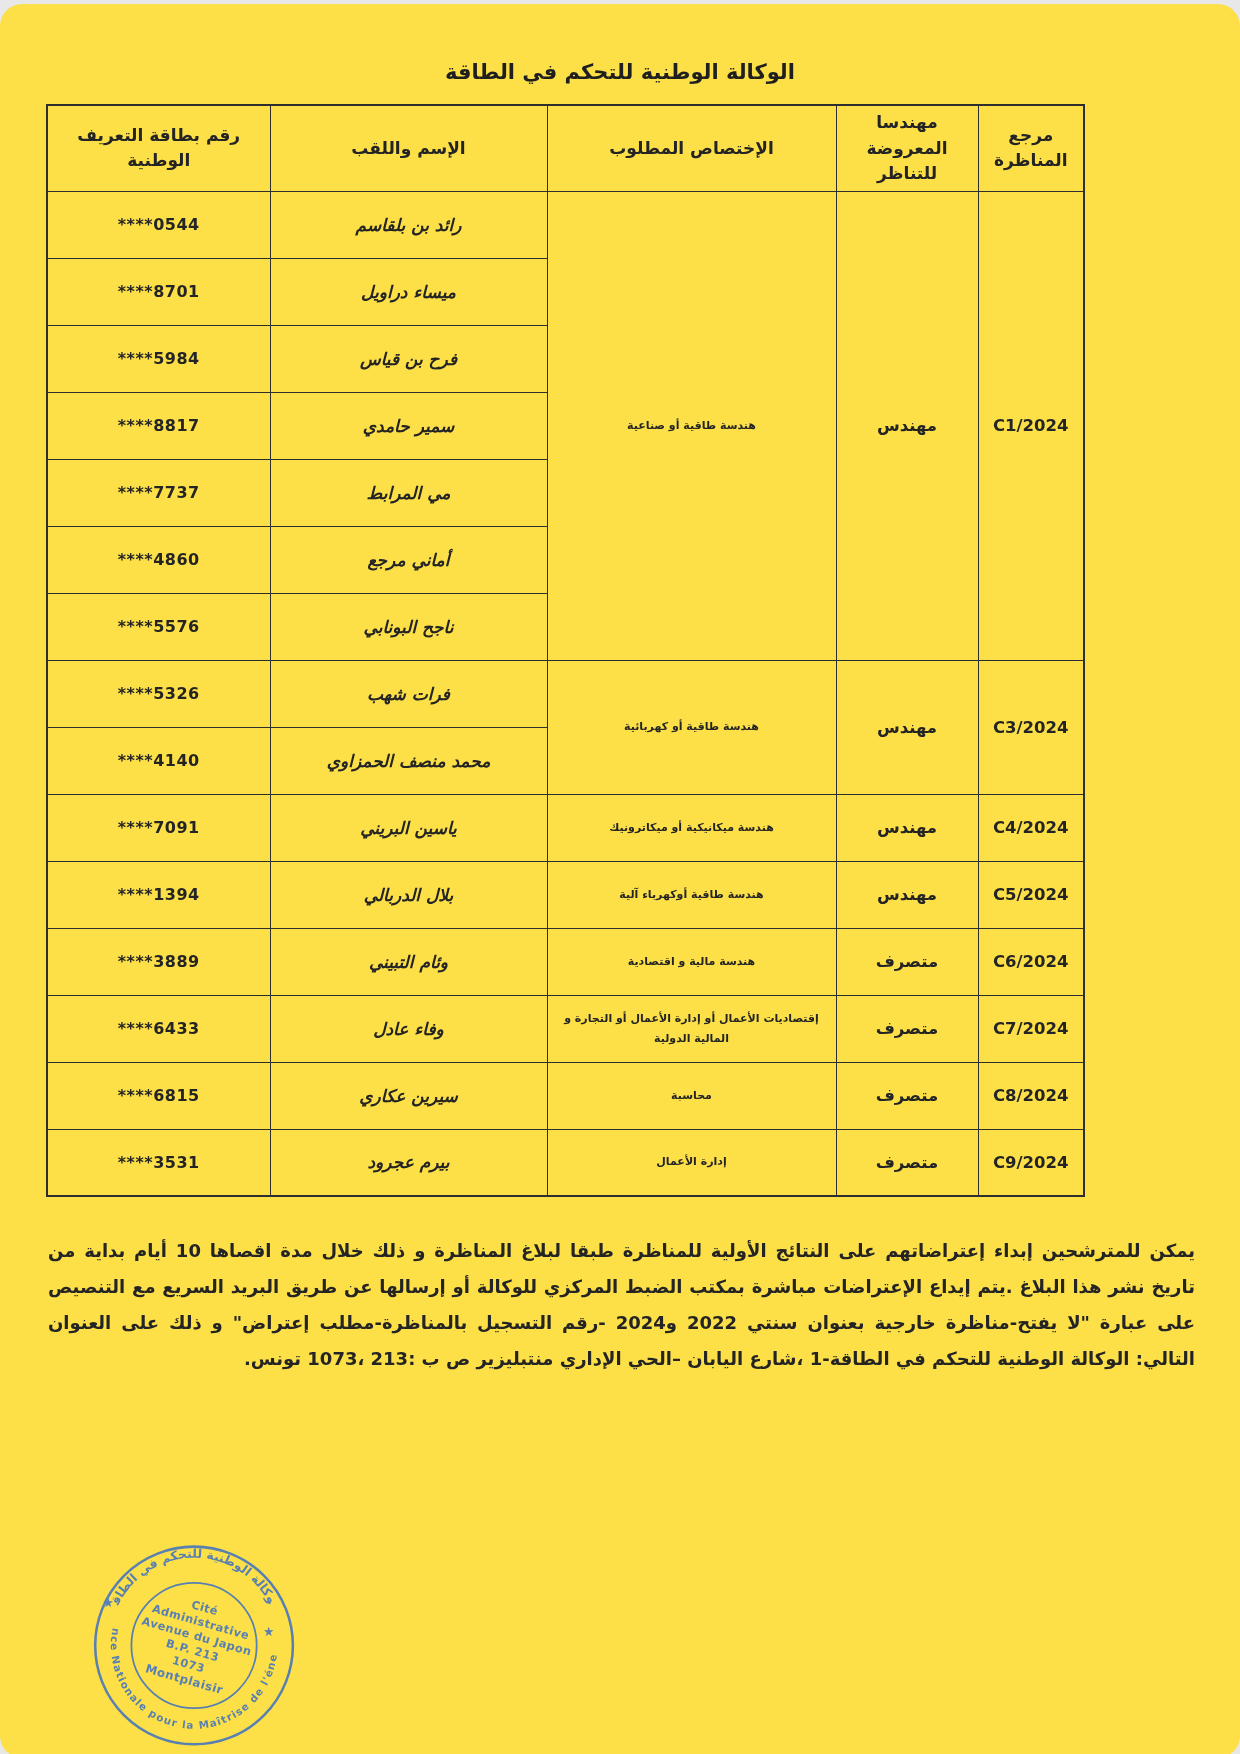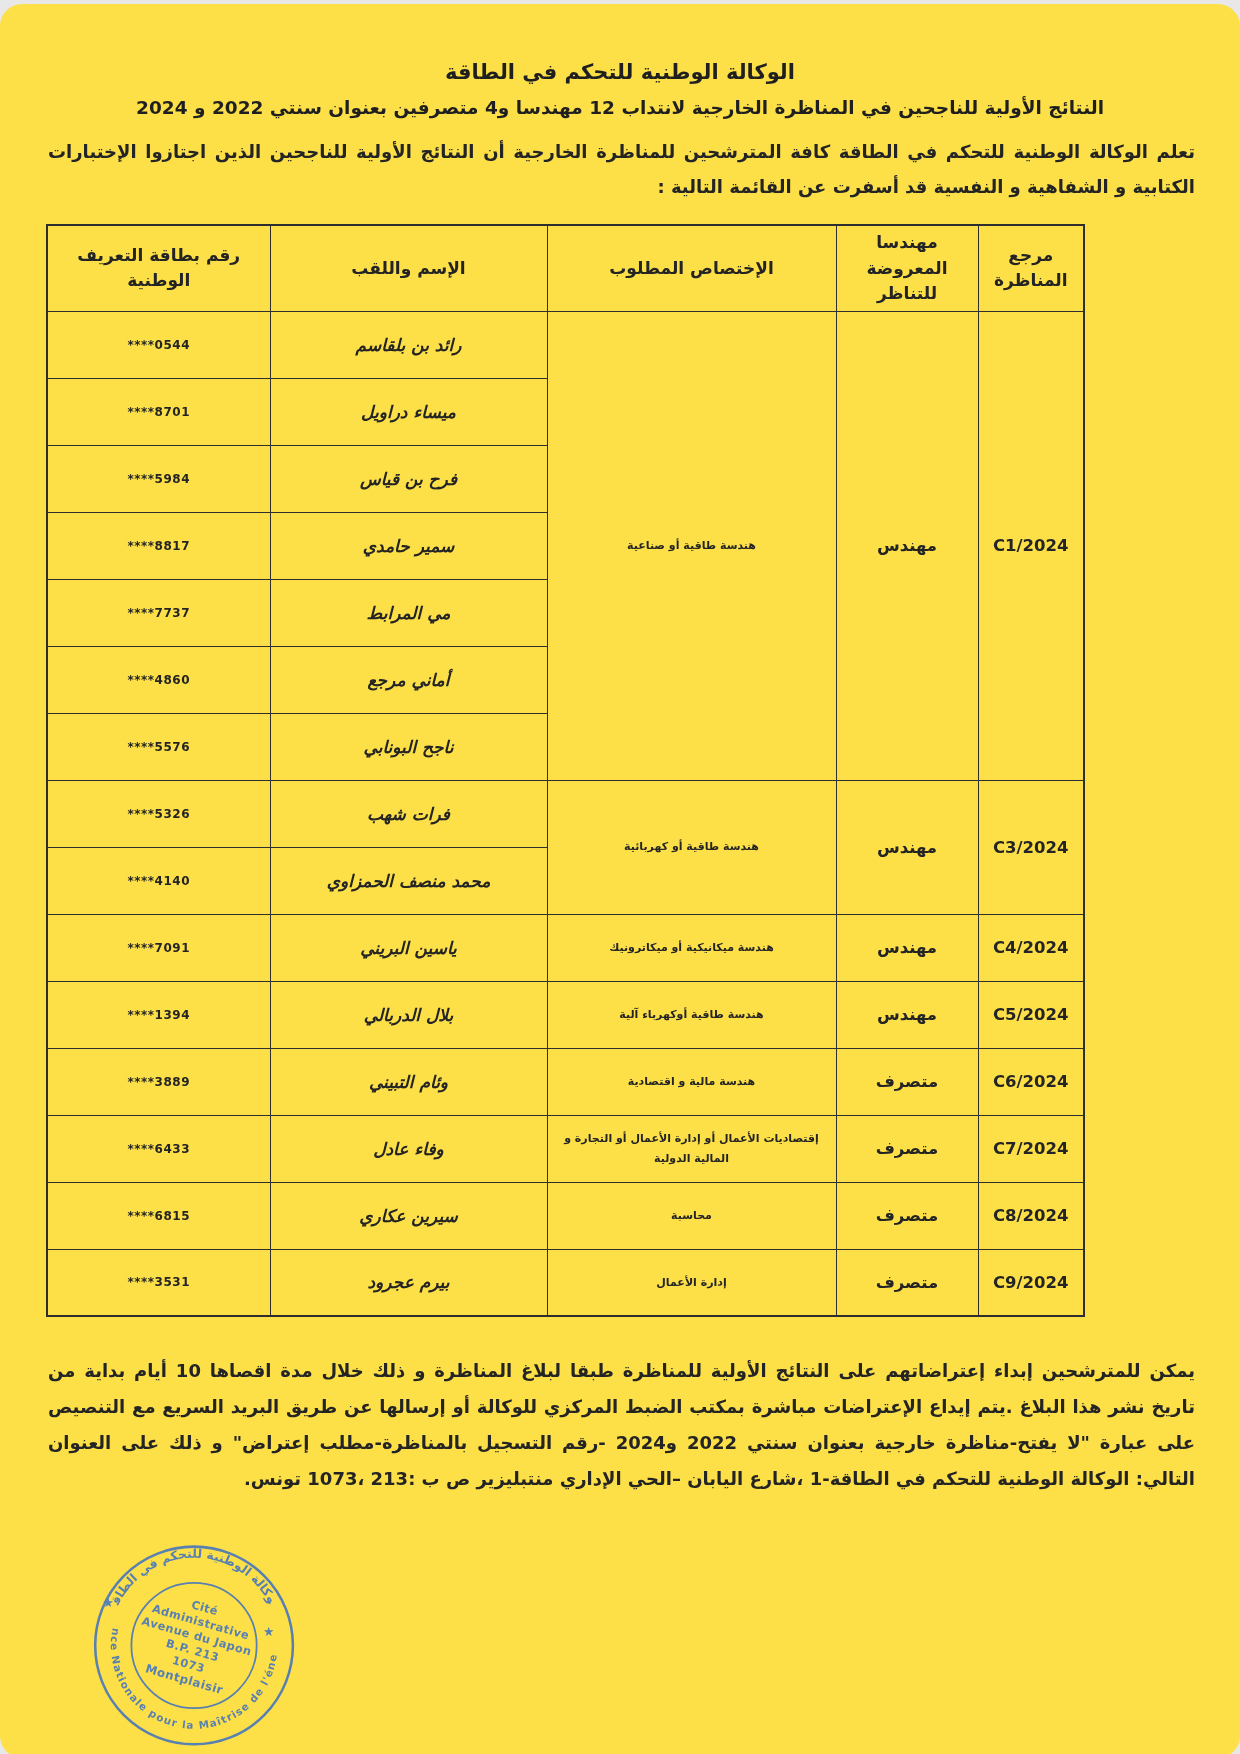--- a/index.html
+++ b/index.html
@@ -52,21 +52,21 @@
     color:#242424;
     overflow:hidden;
   }
   tr.hdr{height:76px;}
   tr.row{height:67px;}
   th.h{font-size:17px;line-height:1.5;}
   td.name-cell{font-size:17px;font-style:italic;}
   td.spec-cell{font-size:11px;line-height:1.8;}
   td.plan-cell{font-size:16.5px;}
   td.ref-cell{font-size:16.5px;direction:ltr;}
-  td.id-cell{font-size:12px;direction:ltr;letter-spacing:.5px;}
+  td.id-cell{font-size:16px;direction:ltr;letter-spacing:.5px;}
   td.vtop{vertical-align:top;padding-top:18px;}
   .footer{
     margin:36px 45px 0 48px;
     font-size:18px;
     font-weight:bold;
     line-height:2.0;
     text-align:justify;
     color:#242424;
   }
   .stamp{
@@ -76,23 +76,21 @@
     opacity:.85;
   }
 </style>
 </head>
 <body>
 
 <div class="page">
 
   <div class="doc-title">الوكالة الوطنية للتحكم في الطاقة</div>
 
-  <div class="doc-subtitle">النتائج الأولية للناجحين في المناظرة الخارجية لانتداب 12 مهندسا و4 متصرفين  بعنوان سنتي 2022 و 2024</div>
-
-  <div class="intro">تعلم الوكالة الوطنية للتحكم في الطاقة  كافة المترشحين للمناظرة الخارجية أن النتائج الأولية للناجحين  الذين اجتازوا الإختبارات الكتابية و الشفاهية و النفسية قد أسفرت عن القائمة التالية :</div>
+
 
   <table class="results">
     <colgroup>
       <col style="width:106px">
         <col style="width:142px">
         <col style="width:289px">
         <col style="width:277px">
         <col style="width:223px">
     </colgroup>
     <thead>

